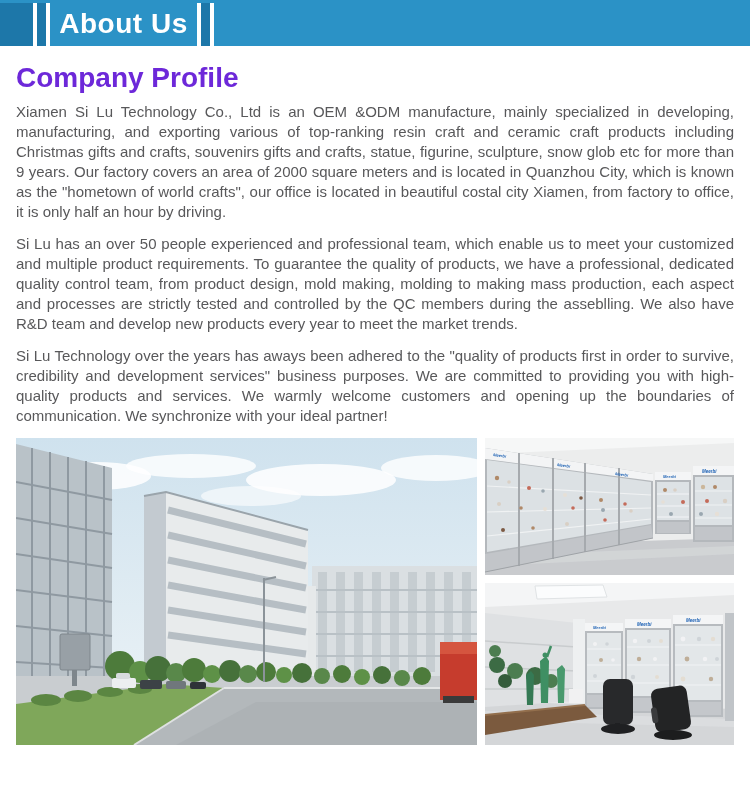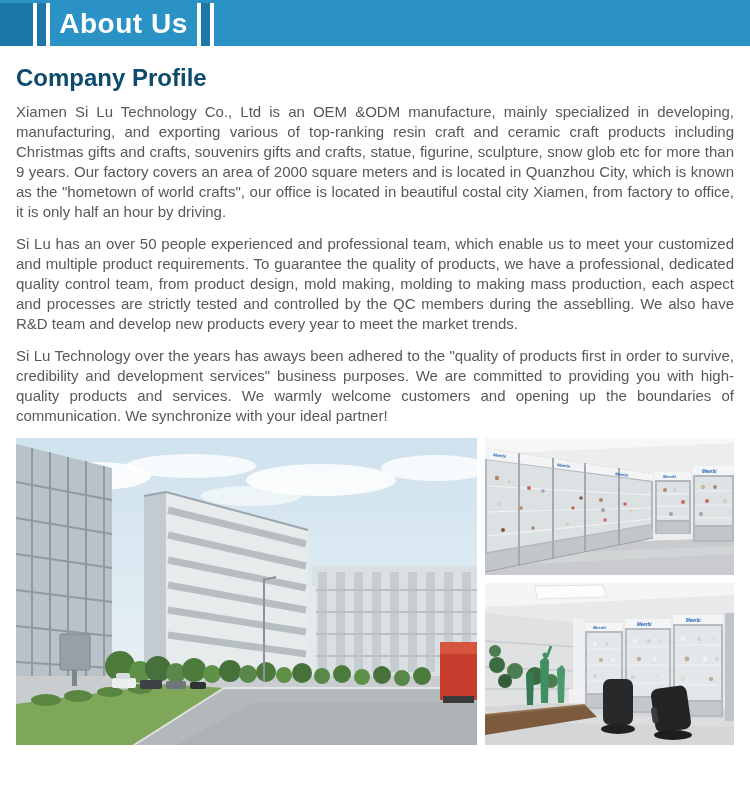--- a/index.html
+++ b/index.html
@@ -13,21 +13,21 @@
   .accent.gap-l{left:37px;width:9px;}
   .accent.gap-r{left:201px;width:9px;}
   .stripe{position:absolute;top:3px;height:43px;width:4px;background:#ffffff;}
   .stripe.s1{left:33px;} .stripe.s2{left:46px;}
   .stripe.s3{left:197px;} .stripe.s4{left:210px;}
   .bar-title{position:absolute;left:50px;top:0;width:147px;height:48px;line-height:48px;
     margin:0;text-align:center;color:#ffffff;font-size:28px;font-weight:bold;letter-spacing:.5px;}
 
   
   .main{padding:18px 16px 0 16px;}
-  .heading{margin:0 0 10px 0;font-size:24px;line-height:28px;font-weight:bold;color:#0c4a6e;}
+  .heading{margin:0 0 10px 0;font-size:28px;line-height:28px;font-weight:bold;color:#6d28d9;}
   .para{margin:0 0 12px 0;font-size:15px;line-height:20px;color:#58585a;text-align:justify;}
 
   
   .photos{display:flex;gap:8px;margin-top:12px;}
   .photo-left{width:461px;height:307px;flex:none;overflow:hidden;}
   .photo-col{display:flex;flex-direction:column;gap:8px;width:249px;flex:none;}
   .photo-sm-top{width:249px;height:137px;overflow:hidden;}
   .photo-sm-bot{width:249px;height:162px;overflow:hidden;}
   .photos svg{display:block;width:100%;height:100%;}
   .brandtxt{font-family:"Liberation Sans",sans-serif;font-style:italic;font-weight:bold;fill:#1f63b5;}

